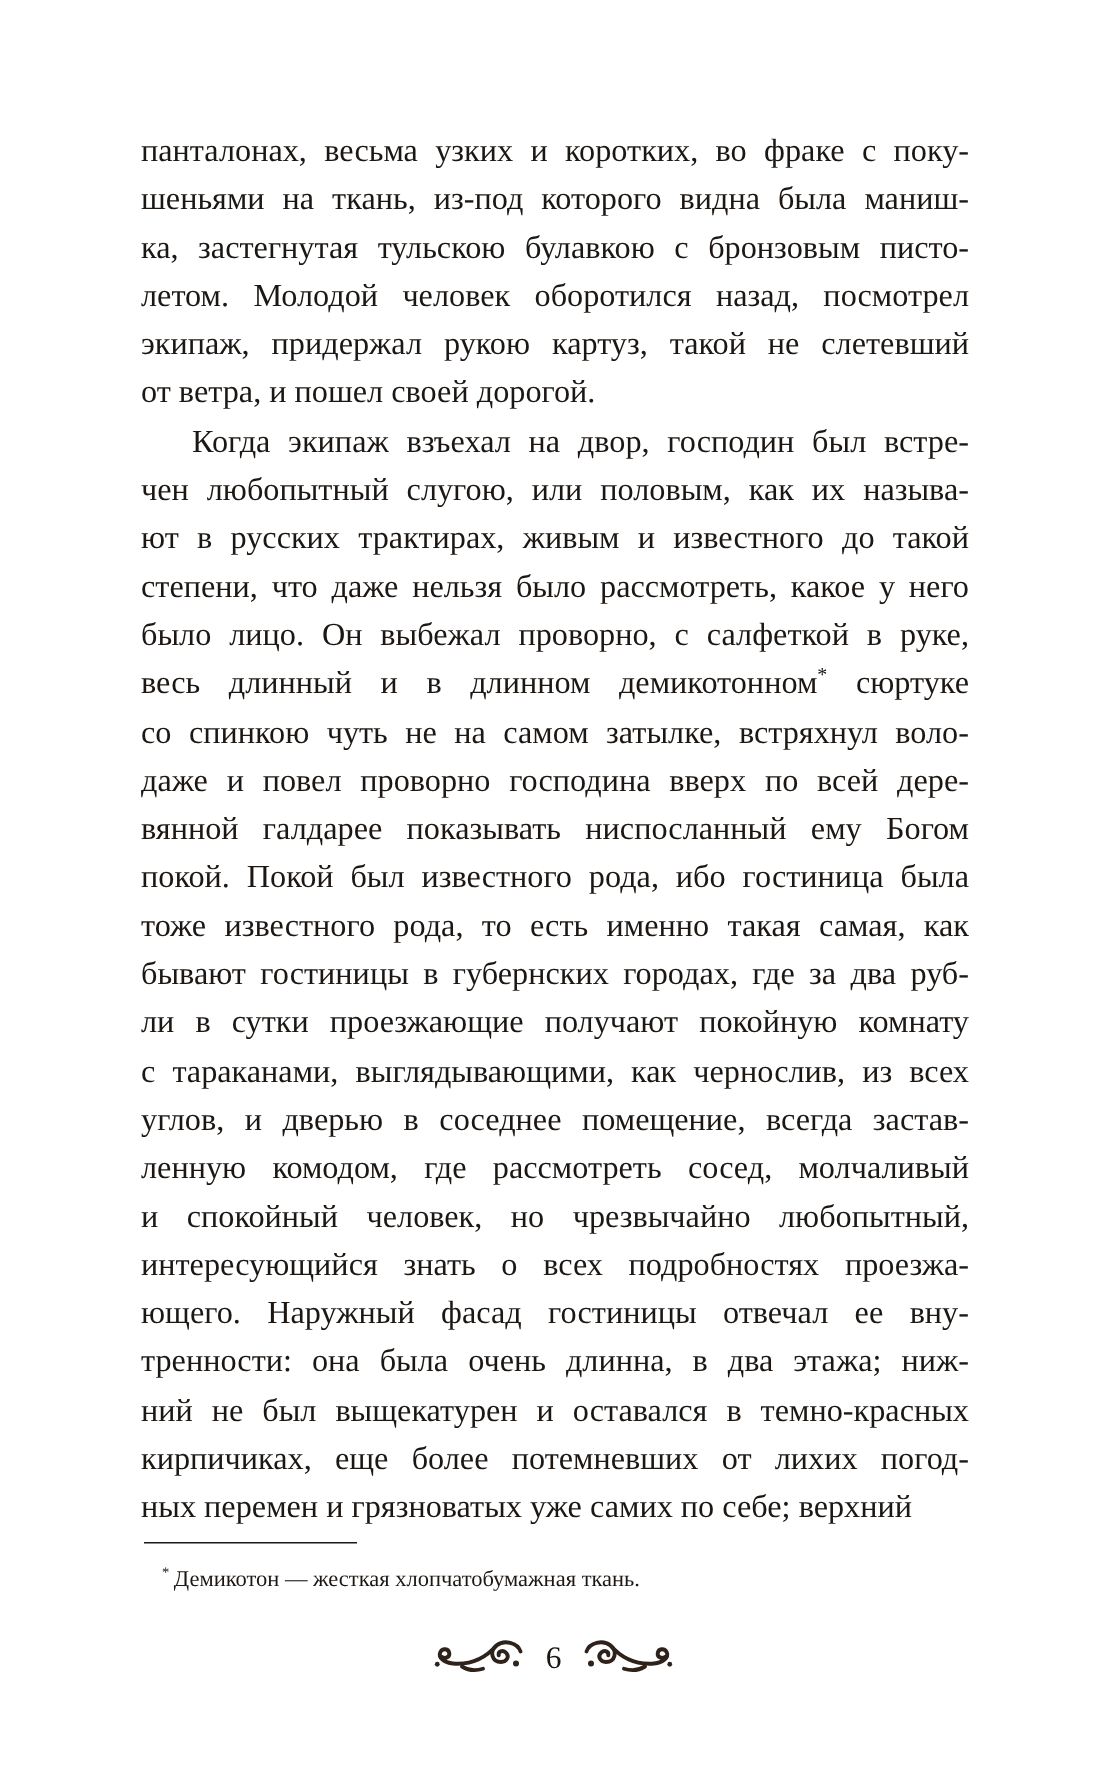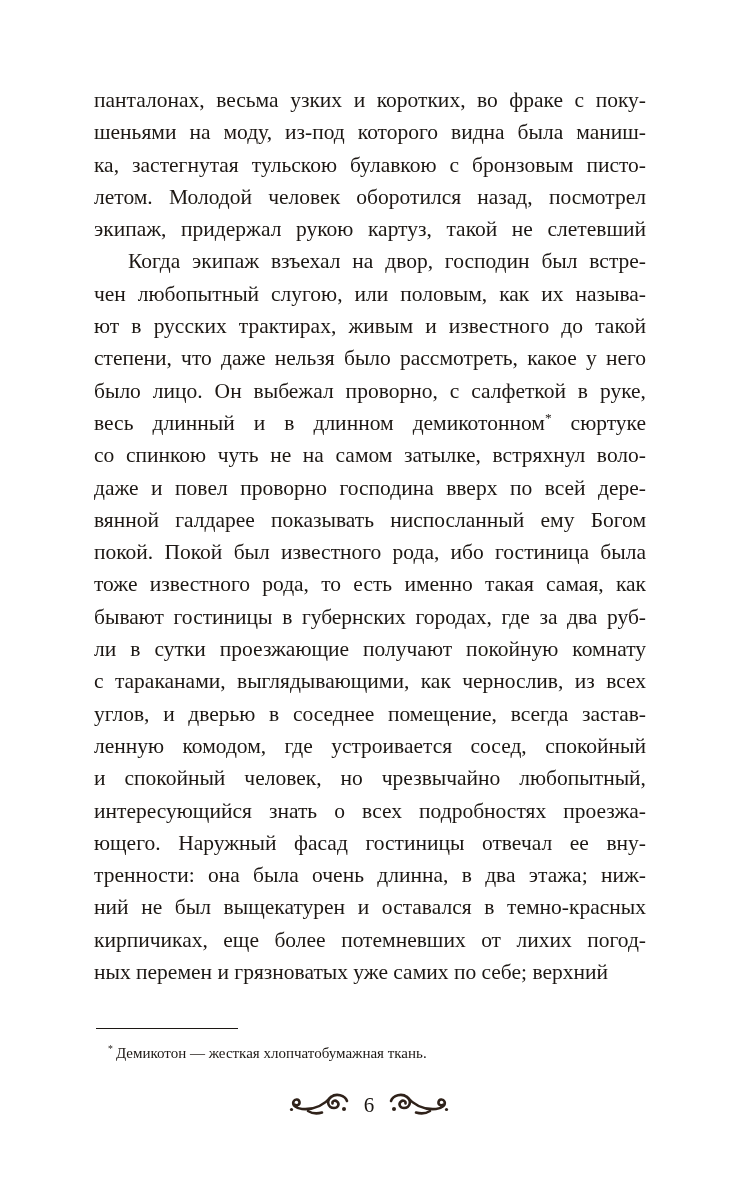--- a/index.html
+++ b/index.html
@@ -74,42 +74,43 @@
   .ornament.right { transform: scaleX(-1); }
 </style>
 </head>
 <body>
 
 <div class="page">
 
   <div class="text-block">
       <div class="paragraph">
         <div class="line first">панталонах, весьма узких и коротких, во фраке с поку-</div>
-        <div class="line">шеньями на моду, из-под которого видна была маниш-</div>
+        <div class="line">шеньями на ткань, из-под которого видна была маниш-</div>
         <div class="line">ка, застегнутая тульскою булавкою с бронзовым писто-</div>
         <div class="line">летом. Молодой человек оборотился назад, посмотрел</div>
         <div class="line">экипаж, придержал рукою картуз, такой не слетевший</div>
+        <div class="line last">от ветра, и пошел своей дорогой.</div>
       </div>
       <div class="paragraph indent">
         <div class="line first">Когда экипаж взъехал на двор, господин был встре-</div>
         <div class="line">чен любопытный слугою, или половым, как их называ-</div>
         <div class="line">ют в русских трактирах, живым и известного до такой</div>
         <div class="line">степени, что даже нельзя было рассмотреть, какое у него</div>
         <div class="line">было лицо. Он выбежал проворно, с салфеткой в руке,</div>
         <div class="line">весь длинный и в длинном демикотонном<sup class="fnref">*</sup> сюртуке</div>
         <div class="line">со спинкою чуть не на самом затылке, встряхнул воло-</div>
         <div class="line">даже и повел проворно господина вверх по всей дере-</div>
         <div class="line">вянной галдарее показывать ниспосланный ему Богом</div>
         <div class="line">покой. Покой был известного рода, ибо гостиница была</div>
         <div class="line">тоже известного рода, то есть именно такая самая, как</div>
         <div class="line">бывают гостиницы в губернских городах, где за два руб-</div>
         <div class="line">ли в сутки проезжающие получают покойную комнату</div>
         <div class="line">с тараканами, выглядывающими, как чернослив, из всех</div>
         <div class="line">углов, и дверью в соседнее помещение, всегда застав-</div>
-        <div class="line">ленную комодом, где устроивается сосед, спокойный</div>
+        <div class="line">ленную комодом, где рассмотреть сосед, молчаливый</div>
         <div class="line">и спокойный человек, но чрезвычайно любопытный,</div>
         <div class="line">интересующийся знать о всех подробностях проезжа-</div>
         <div class="line">ющего. Наружный фасад гостиницы отвечал ее вну-</div>
         <div class="line">тренности: она была очень длинна, в два этажа; ниж-</div>
         <div class="line">ний не был выщекатурен и оставался в темно-красных</div>
         <div class="line">кирпичиках, еще более потемневших от лихих погод-</div>
         <div class="line last">ных перемен и грязноватых уже самих по себе; верхний</div>
       </div>
     </div>
 

